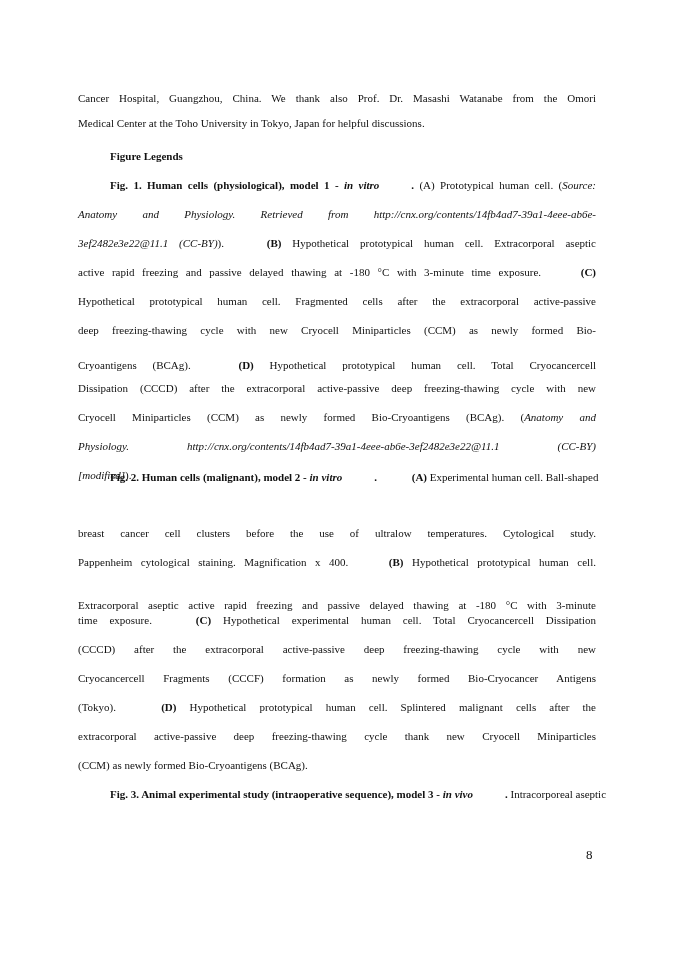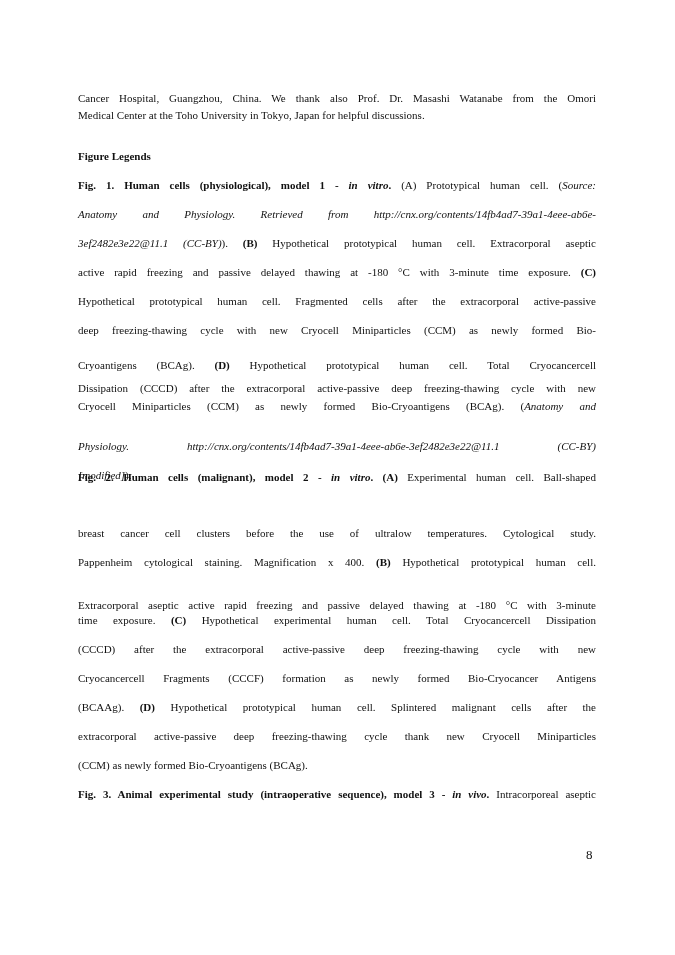--- a/index.html
+++ b/index.html
@@ -2,52 +2,52 @@
 <html><head>
 <meta charset="utf-8">
 <style>
   html, body { margin: 0; padding: 0; background: #ffffff; }
   body { width: 675px; height: 955px; position: relative; overflow: hidden;
          font-family: "Liberation Serif", serif; color: #111; }
   .page { position: absolute; left: 78px; top: 0; width: 518px; }
   .line { position: absolute; left: 0; width: 518px; font-size: 11px; line-height: 18px;
           white-space: nowrap; }
   .j { text-align: justify; text-align-last: justify; }
-  .b { font-weight: bold; }
+  .b { font-weight: bold; margin-left: 32px; }
   .i { font-style: italic; }
   .bi { font-weight: bold; font-style: italic; }
   .pagenum { position: absolute; left: 586px; top: 847px; font-size: 13px; }
 </style>
 </head>
 <body>
 
 <div class="page">
   <div class="line j" style="top:89px"><span>Cancer Hospital, Guangzhou, China. We thank also Prof. Dr. Masashi Watanabe from the Omori</span></div>
-  <div class="line" style="top:106px"><span>Medical Center at the Toho University in Tokyo, Japan for helpful discussions.</span></div>
+  <div class="line" style="top:114px"><span>Medical Center at the Toho University in Tokyo, Japan for helpful discussions.</span></div>
   <div class="line b" style="top:147px"><span>Figure Legends</span></div>
 
   <div class="line j" style="top:176px"><span class="b">Fig. 1. Human cells (physiological), model 1 - </span><span class="bi">in vitro</span><span class="b">.</span><span> (A) Prototypical human cell. (</span><span class="i">Source:</span></div>
   <div class="line j i" style="top:205px"><span>Anatomy and Physiology. Retrieved from http://cnx.org/contents/14fb4ad7-39a1-4eee-ab6e-</span></div>
   <div class="line j" style="top:234px"><span class="i">3ef2482e3e22@11.1 (CC-BY)</span><span>). </span><span class="b">(B)</span><span> Hypothetical prototypical human cell. Extracorporal aseptic</span></div>
   <div class="line j" style="top:263px"><span>active rapid freezing and passive delayed thawing at -180 °C with 3-minute time exposure. </span><span class="b">(C)</span></div>
   <div class="line j" style="top:292px"><span>Hypothetical prototypical human cell. Fragmented cells after the extracorporal active-passive</span></div>
   <div class="line j" style="top:321px"><span>deep freezing-thawing cycle with new Cryocell Miniparticles (CCM) as newly formed Bio-</span></div>
   <div class="line j" style="top:356px"><span>Cryoantigens (BCAg). </span><span class="b">(D)</span><span> Hypothetical prototypical human cell. Total Cryocancercell</span></div>
   <div class="line j" style="top:379px"><span>Dissipation (CCCD) after the extracorporal active-passive deep freezing-thawing cycle with new</span></div>
-  <div class="line j" style="top:397px"><span>Cryocell Miniparticles (CCM) as newly formed Bio-Cryoantigens (BCAg). (</span><span class="i">Anatomy and</span></div>
+  <div class="line j" style="top:408px"><span>Cryocell Miniparticles (CCM) as newly formed Bio-Cryoantigens (BCAg). (</span><span class="i">Anatomy and</span></div>
   <div class="line j i" style="top:437px"><span>Physiology. http://cnx.org/contents/14fb4ad7-39a1-4eee-ab6e-3ef2482e3e22@11.1 (CC-BY)</span></div>
   <div class="line" style="top:466px"><span class="i">[modified]</span><span>).</span></div>
 
   <div class="line j" style="top:468px"><span class="b">Fig. 2. Human cells (malignant), model 2 - </span><span class="bi">in vitro</span><span class="b">.</span><span class="b"> (A)</span><span> Experimental human cell. Ball-shaped</span></div>
   <div class="line j" style="top:524px"><span>breast cancer cell clusters before the use of ultralow temperatures. Cytological study.</span></div>
   <div class="line j" style="top:553px"><span>Pappenheim cytological staining. Magnification x 400. </span><span class="b">(B)</span><span> Hypothetical prototypical human cell.</span></div>
   <div class="line j" style="top:596px"><span>Extracorporal aseptic active rapid freezing and passive delayed thawing at -180 °C with 3-minute</span></div>
   <div class="line j" style="top:611px"><span>time exposure. </span><span class="b">(C)</span><span> Hypothetical experimental human cell. Total Cryocancercell Dissipation</span></div>
   <div class="line j" style="top:640px"><span>(CCCD) after the extracorporal active-passive deep freezing-thawing cycle with new</span></div>
   <div class="line j" style="top:669px"><span>Cryocancercell Fragments (CCCF) formation as newly formed Bio-Cryocancer Antigens</span></div>
-  <div class="line j" style="top:698px"><span>(BCAAg). </span><span class="b">(D)</span><span> Hypothetical prototypical human cell. Splintered malignant cells after the</span></div>
+  <div class="line j" style="top:698px"><span>(Tokyo). </span><span class="b">(D)</span><span> Hypothetical prototypical human cell. Splintered malignant cells after the</span></div>
   <div class="line j" style="top:727px"><span>extracorporal active-passive deep freezing-thawing cycle thank new Cryocell Miniparticles</span></div>
   <div class="line" style="top:756px"><span>(CCM) as newly formed Bio-Cryoantigens (BCAg).</span></div>
 
   <div class="line j" style="top:785px"><span class="b">Fig. 3. Animal experimental study (intraoperative sequence), model 3 - </span><span class="bi">in vivo</span><span class="b">.</span><span> Intracorporeal aseptic</span></div>
 </div>
 
 <div class="pagenum">8</div>
 
 </body></html>

